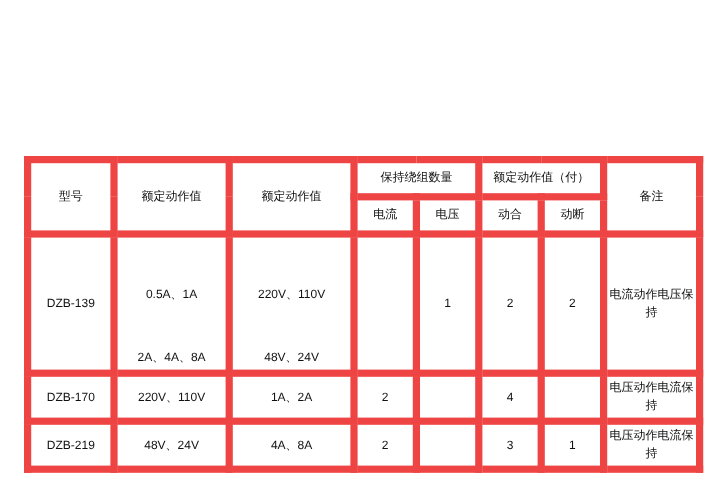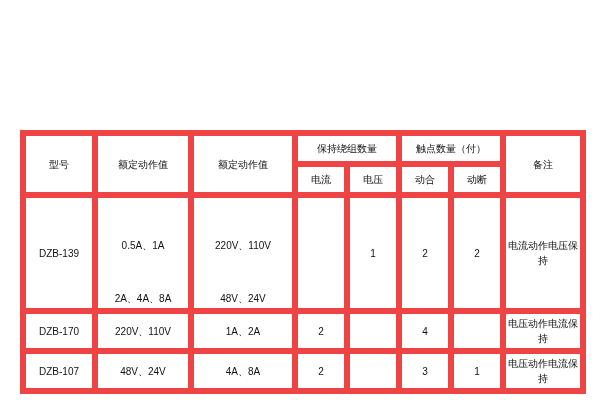--- a/index.html
+++ b/index.html
@@ -88,21 +88,21 @@
         <col class="col-cont-a">
         <col class="col-cont-b">
         <col class="col-remark">
       </colgroup>
       <thead>
         <tr class="hdr-row1">
           <td rowspan="2">型号</td>
           <td rowspan="2">额定动作值</td>
           <td rowspan="2">额定动作值</td>
           <td colspan="2">保持绕组数量</td>
-          <td colspan="2">触点数量（付）</td>
+          <td colspan="2">额定动作值（付）</td>
           <td rowspan="2">备注</td>
         </tr>
         <tr class="hdr-row2">
           <td>电流</td>
           <td>电压</td>
           <td>动合</td>
           <td>动断</td>
         </tr>
       </thead>
       <tbody>
@@ -130,21 +130,21 @@
           <td>DZB-170</td>
           <td class="nowrap">220V、110V</td>
           <td class="nowrap">1A、2A</td>
           <td>2</td>
           <td></td>
           <td>4</td>
           <td></td>
           <td>电压动作电流保持</td>
         </tr>
         <tr class="body-row">
-          <td>DZB-107</td>
+          <td>DZB-219</td>
           <td class="nowrap">48V、24V</td>
           <td class="nowrap">4A、8A</td>
           <td>2</td>
           <td></td>
           <td>3</td>
           <td>1</td>
           <td>电压动作电流保持</td>
         </tr>
       </tbody>
     </table>

